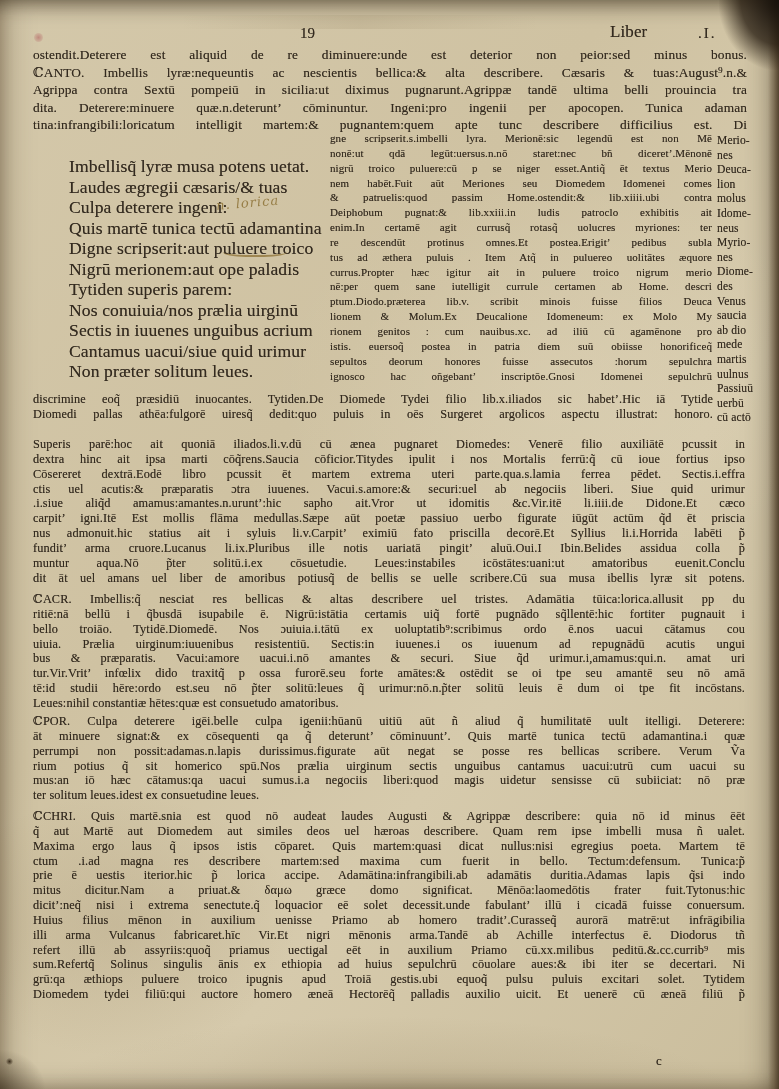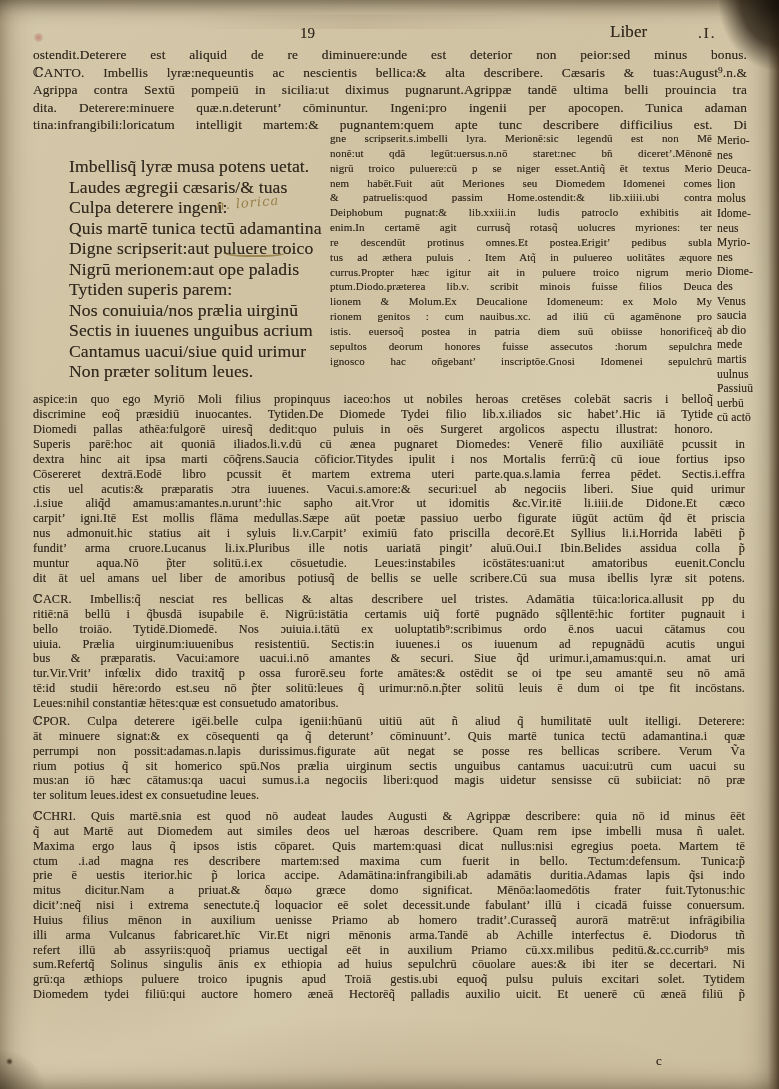--- a/index.html
+++ b/index.html
@@ -109,20 +109,21 @@
       <div class="line">gne scripserit.s.imbelli lyra.  Merionē:sic legendū est non Mē</div>
       <div class="line">nonē:ut qdā legūt:uersus.n.nō staret:nec bñ diceret’.Mēnonē</div>
       <div class="line">nigrū troico puluere:cū p se niger esset.Antiq̃ ēt textus Merio</div>
       <div class="line">nem habēt.Fuit aūt Meriones seu Diomedem Idomenei comes</div>
       <div class="line">&amp; patruelis:quod passim Home.ostendit:&amp; lib.xiiii.ubi contra</div>
       <div class="line">Deiphobum pugnat:&amp; lib.xxiii.in ludis patroclo exhibitis ait</div>
       <div class="line">enim.In certamē agit currusq̃ rotasq̃ uolucres myriones: ter</div>
       <div class="line">re descendūt protinus omnes.Et postea.Erigit’ pedibus subla</div>
       <div class="line">tus ad æthera puluis . Item Atq̃ in puluereo uolitātes æquore</div>
       <div class="line">currus.Propter hæc igitur ait in puluere troico nigrum merio</div>
+      <div class="line">nē:per quem sane iutelligit currule certamen ab Home. descri</div>
       <div class="line">ptum.Diodo.præterea lib.v. scribit minois fuisse filios Deuca</div>
       <div class="line">lionem &amp; Molum.Ex Deucalione Idomeneum: ex Molo My</div>
       <div class="line">rionem genitos : cum nauibus.xc. ad iliū cū agamēnone pro</div>
       <div class="line">istis. euersoq̃ postea in patria diem suū obiisse honorificeq̃</div>
       <div class="line">sepultos deorum honores fuisse assecutos :horum sepulchra</div>
       <div class="line">ignosco hac oñgebant’ inscriptōe.Gnosi Idomenei sepulchrū</div>
     </section>
 
   <aside class="margin-notes txt">
       <div class="line">Merio-</div>
@@ -141,21 +142,20 @@
       <div class="line">ab dio</div>
       <div class="line">mede</div>
       <div class="line">martis</div>
       <div class="line">uulnus</div>
       <div class="line">Passiuū</div>
       <div class="line">uerbū</div>
       <div class="line">cū actō</div>
     </aside>
 
   <section class="bridge just txt">
-      <div class="line">aspice:in quo ego Myriō Moli filius propinquus iaceo:hos ut nobiles heroas cretēses colebāt sacris i belloq̃</div>
       <div class="line">discrimine eoq̃ præsidiū inuocantes.  Tytiden.De Diomede Tydei filio lib.x.iliados sic habet’.Hic iā Tytide</div>
       <div class="line">Diomedi pallas athēa:fulgorē uiresq̃ dedit:quo puluis in oēs Surgeret argolicos aspectu illustrat: honoro.</div>
     </section>
 
   <section class="superis just txt">
       <div class="line">Superis parē:hoc ait quoniā iliados.li.v.dū cū ænea pugnaret Diomedes: Venerē filio auxiliātē pcussit in</div>
       <div class="line">dextra hinc ait ipsa marti cōq̃rens.Saucia cōficior.Titydes ipulit i nos Mortalis ferrū:q̃ cū ioue fortius ipso</div>
       <div class="line">Cōsereret dextrā.Eodē libro pcussit ēt martem extrema uteri parte.qua.s.lamia ferrea pēdet.  Sectis.i.effra</div>
       <div class="line">ctis uel acutis:&amp; præparatis ɔtra iuuenes.  Vacui.s.amore:&amp; securi:uel ab negociis liberi.   Siue quid urimur</div>
       <div class="line">.i.siue aliq̃d amamus:amantes.n.urunt’:hic sapho ait.Vror ut idomitis &amp;c.Vir.itē li.iiii.de Didone.Et cæco</div>

